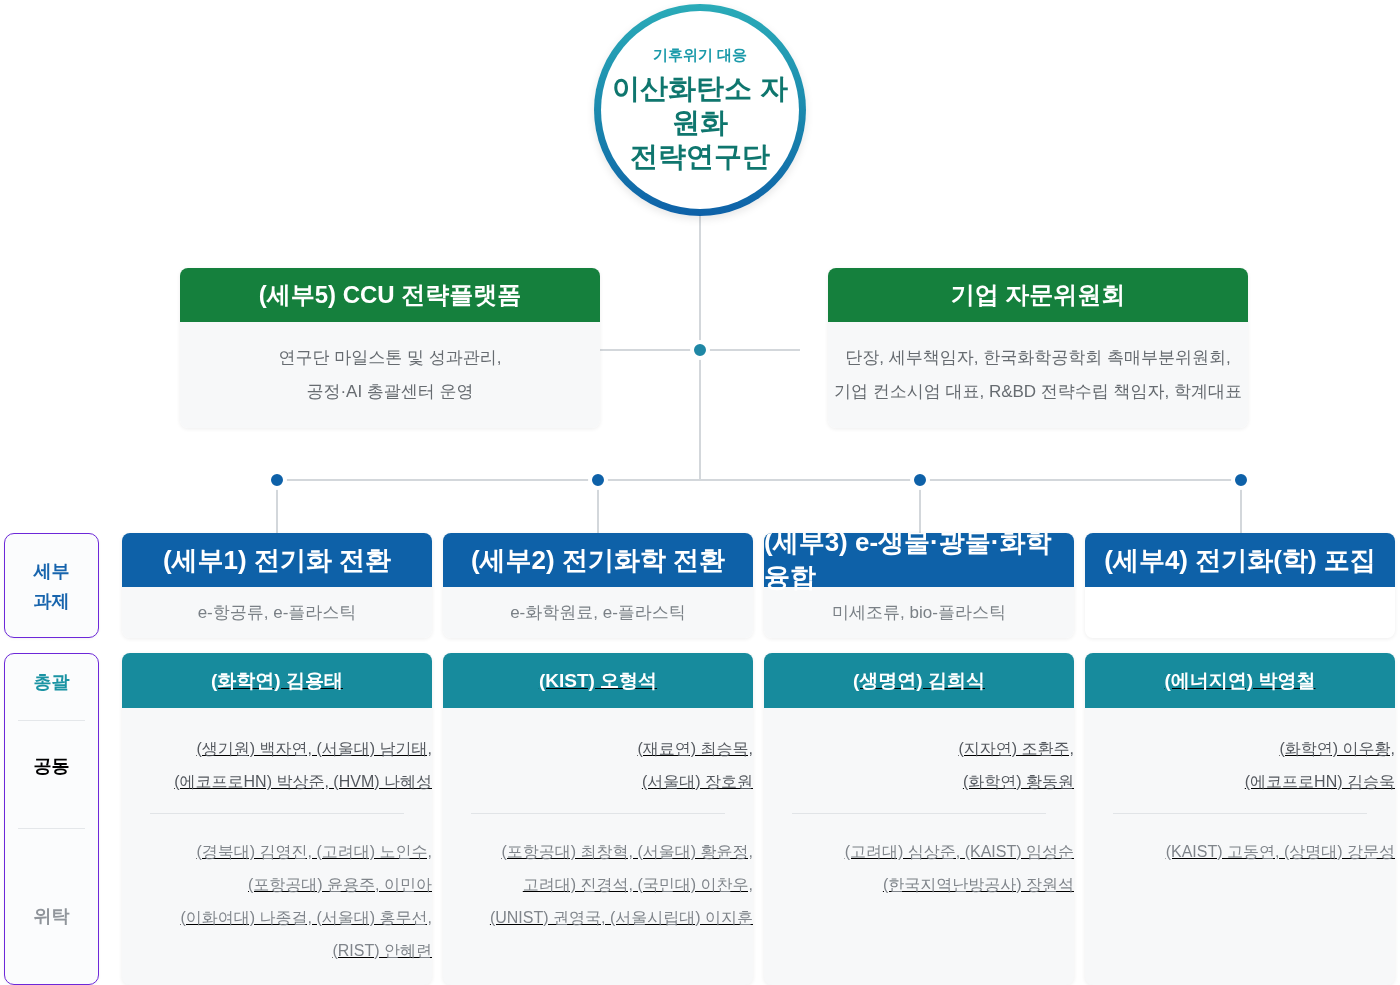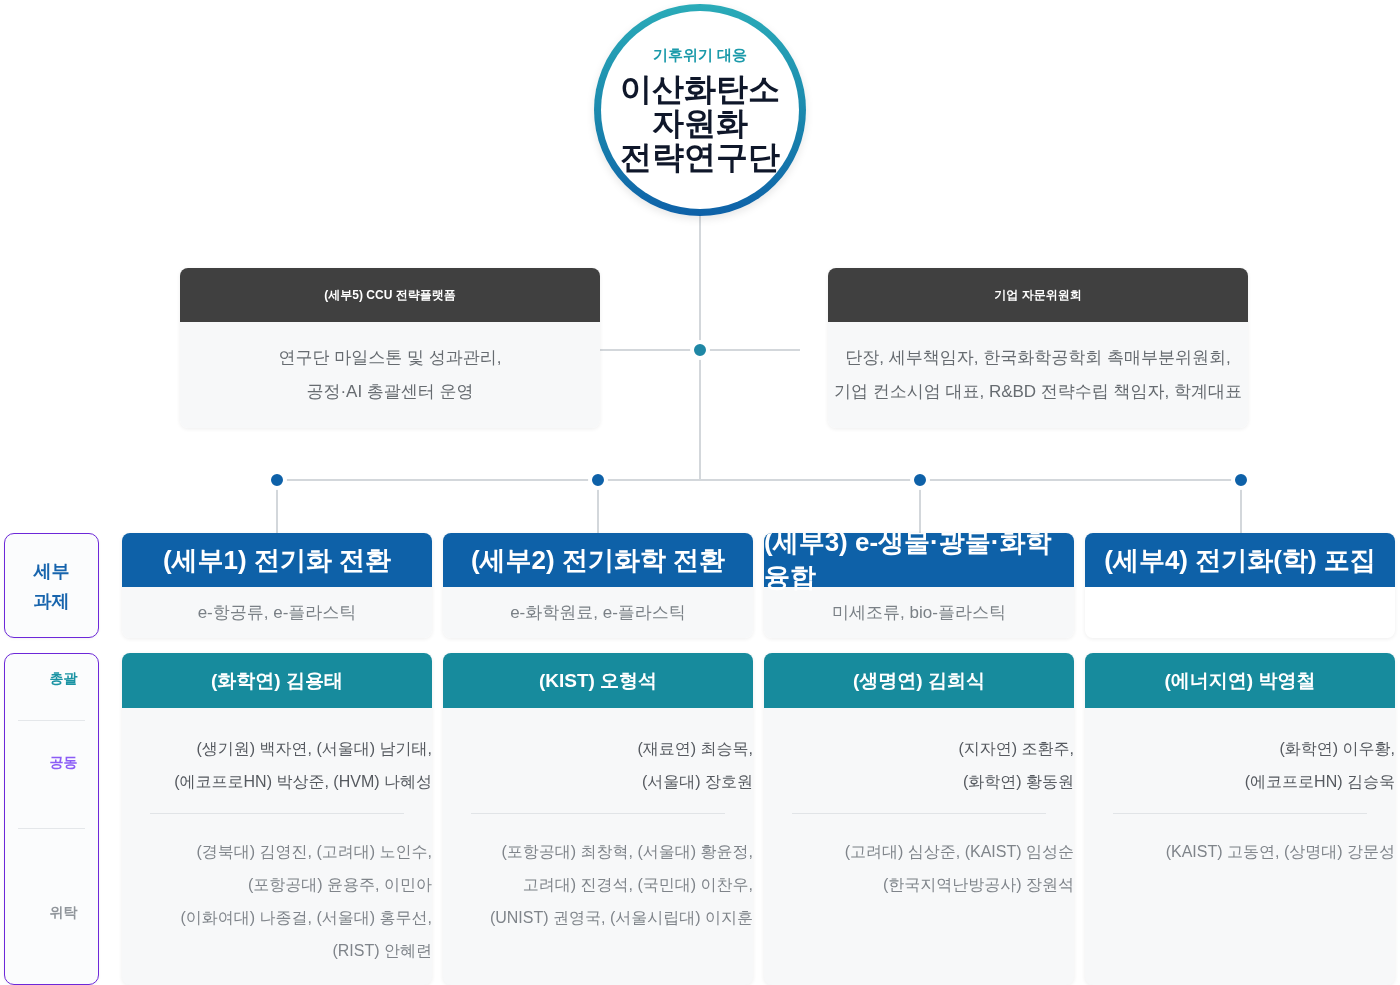--- a/index.html
+++ b/index.html
@@ -22,59 +22,59 @@
   .dot-b   { top:470px; background:#0e61a8; }
   .dot-b1 { left:267px; } .dot-b2 { left:588px; } .dot-b3 { left:910px; } .dot-b4 { left:1231px; }
 
   
   .circle-outer { position:absolute; left:594px; top:4px; width:212px; height:212px;
     border-radius:50%; background:linear-gradient(180deg,#2aabb8 0%,#1a86ad 55%,#0e61a8 100%);
     box-shadow:0 3px 8px rgba(0,0,0,0.10); z-index:2; }
   .circle-inner { position:absolute; inset:7px; border-radius:50%; background:#ffffff;
     display:flex; flex-direction:column; align-items:center; justify-content:center; gap:7px; }
   .tagline { color:#1b9aaa; font-size:15px; font-weight:700; }
-  .circle-title { color:#0f172a; font-size:32px; font-weight:700; line-height:34px; text-align:center; }
+  .circle-title { color:#0f766e; font-size:28px; font-weight:700; line-height:34px; text-align:center; }
 
   
   .tbox { position:absolute; top:268px; width:420px; height:160px; border-radius:8px;
     overflow:hidden; box-shadow:0 1px 4px rgba(0,0,0,0.07); z-index:2; }
   .tbox-left  { left:180px; }
   .tbox-right { left:828px; }
-  .tbox-header { height:54px; background:#404040; color:#ffffff; font-size:12px; font-weight:700;
+  .tbox-header { height:54px; background:#15803d; color:#ffffff; font-size:24px; font-weight:700;
     display:flex; align-items:center; justify-content:center; }
   .tbox-body { height:106px; background:#f7f8f9; display:flex; flex-direction:column;
     align-items:center; justify-content:center; color:#666b70; font-size:17px; line-height:34px; }
 
   
   .sidebox { position:absolute; left:4px; width:95px; background:#fbfcfd;
     border:1px solid #6d28d9; border-radius:10px; box-shadow:0 1px 3px rgba(0,0,0,0.05);
     box-sizing:border-box; z-index:2; }
   .side-subtask { top:533px; height:105px; display:flex; flex-direction:column;
     align-items:center; justify-content:center; color:#1764ad; font-weight:700;
     font-size:18px; line-height:30px; }
   .side-roles { top:653px; height:332px; }
-  .side-roles .lbl { position:absolute; left:12px; width:100%; text-align:center;
-    font-size:14px; font-weight:700; }
+  .side-roles .lbl { position:absolute; left:0; width:100%; text-align:center;
+    font-size:18px; font-weight:700; }
   .lbl-lead { top:16px; color:#1a93a3; }
-  .lbl-joint { top:100px; color:#8b5cf6; }
+  .lbl-joint { top:100px; color:#000000; }
   .lbl-consigned { top:250px; color:#90959b; font-weight:600; }
   .side-div { position:absolute; left:13px; right:13px; border-top:1px solid #e4e7ea; }
   .side-div1 { top:66px; } .side-div2 { top:174px; }
 
   
   .scard { position:absolute; top:533px; width:310px; height:105px; border-radius:8px;
     overflow:hidden; box-shadow:0 1px 4px rgba(0,0,0,0.07); z-index:2; }
   .scard-header { height:54px; background:#0e61a8; color:#ffffff; font-size:26px; font-weight:700;
     display:flex; align-items:center; justify-content:center; }
   .scard-body { height:51px; background:#f7f8f9; display:flex; align-items:center;
     justify-content:center; color:#7a8086; font-size:17px; }
 
   
   .lcard { position:absolute; top:653px; width:310px; height:332px; border-radius:8px;
-    overflow:hidden; background:#f7f8f9; box-shadow:0 1px 4px rgba(0,0,0,0.07); z-index:2; }
+    overflow:hidden; background:#f7f8f9; box-shadow:0 1px 4px rgba(0,0,0,0.07); z-index:2;text-decoration:underline; }
   .lcard-header { height:55px; background:#178b9d; color:#ffffff; font-size:19px; font-weight:700;
     display:flex; align-items:center; justify-content:center; }
   .lcard-body { padding-top:24px; text-align:right; font-size:16px; line-height:33px; }
   .joint-block { color:#55595f; }
   .card-div { margin:15px 28px 0; border-top:1px solid #e1e4e7; }
   .consigned-block { margin-top:21px; color:#7f848a; }
 
   .col1 { left:122px; } .col2 { left:443px; } .col3 { left:764px; } .col4 { left:1085px; }
 </style>
 </head>

